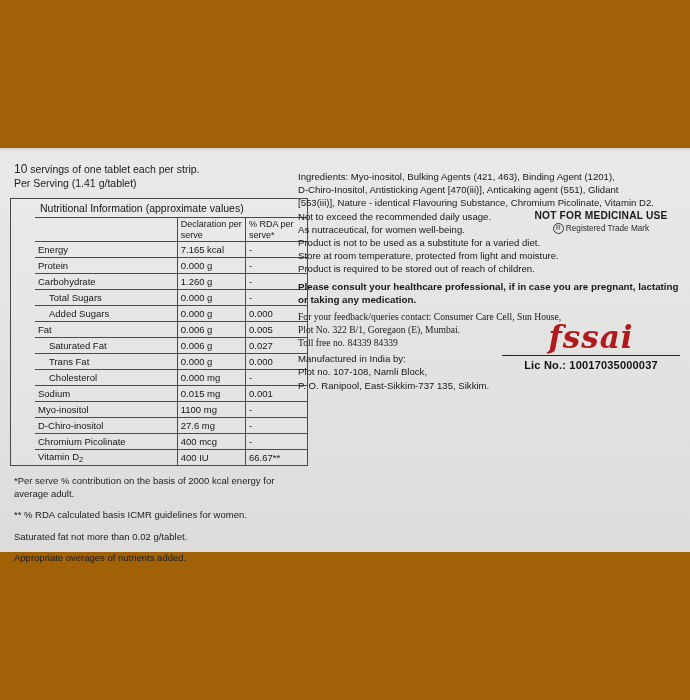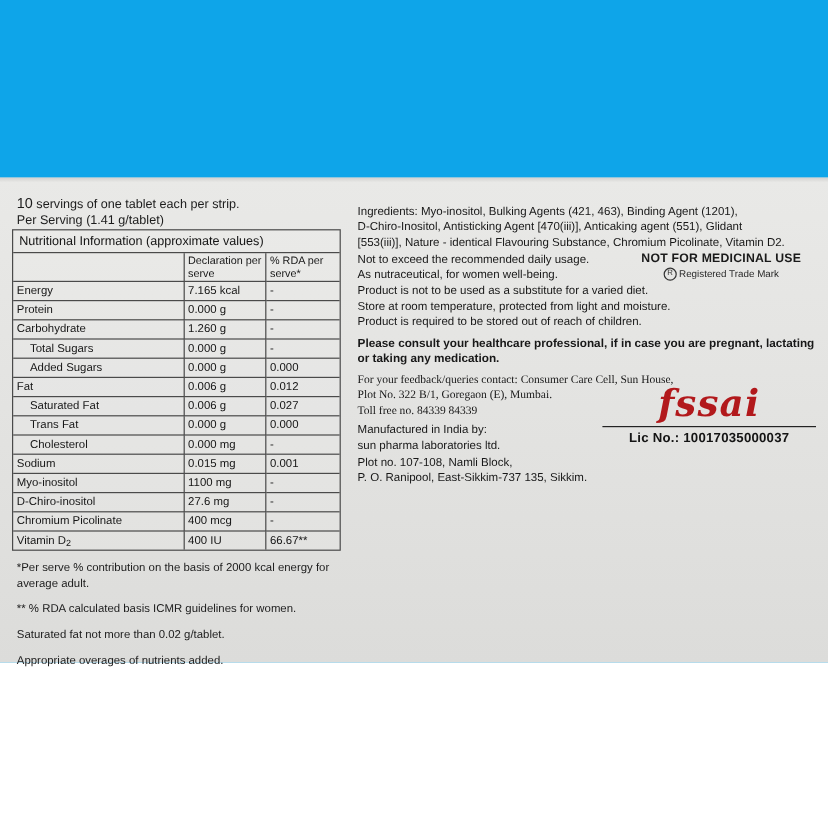--- a/index.html
+++ b/index.html
@@ -9,22 +9,22 @@
   body {
     width: 690px;
     height: 700px;
     background: #ffffff;
     font-family: "Liberation Sans", sans-serif;
     overflow: hidden;
   }
   #page {
     position: relative;
     width: 690px;
-    height: 552px;
-    background: #0ea5e9;
+    height: 700px;
+    background: #a16207;
   }
   
   #label {
     position: absolute;
     left: 0;
     top: 148px;
     width: 690px;
     height: 404px;
     background: linear-gradient(180deg, #e9e9e7 0%, #e4e4e2 40%, #e0e0de 70%, #dcdcda 100%);
   }
@@ -51,24 +51,25 @@
     font-size: 10.5px;
     color: #1c1c1c;
     line-height: 14px;
     margin-left: 4px;
   }
   .intro .big-ten {
     font-size: 12px;
   }
   
   .nutri-box {
-    margin-top: 0;
+    margin-top: 8px;
     border: 1px solid #4a4a4a;
     background: rgba(255,255,255,0.10);
     width: 272px;
+    padding-left: 24px;
   }
   .nutri-title {
     font-size: 10.5px;
     color: #141414;
     padding: 3px 4px 3px 5px;
     border-bottom: 1px solid #4a4a4a;
   }
   table.nutri {
     border-collapse: collapse;
     width: 100%;
@@ -250,21 +251,21 @@
                 <td class="c-rda">-</td>
               </tr>
               <tr>
                 <td class="c-name indent1">Added Sugars</td>
                 <td class="c-decl">0.000 g</td>
                 <td class="c-rda">0.000</td>
               </tr>
               <tr>
                 <td class="c-name">Fat</td>
                 <td class="c-decl">0.006 g</td>
-                <td class="c-rda">0.012</td>
+                <td class="c-rda">0.005</td>
               </tr>
               <tr>
                 <td class="c-name indent1">Saturated Fat</td>
                 <td class="c-decl">0.006 g</td>
                 <td class="c-rda">0.027</td>
               </tr>
               <tr>
                 <td class="c-name indent1">Trans Fat</td>
                 <td class="c-decl">0.000 g</td>
                 <td class="c-rda">0.000</td>
@@ -325,21 +326,20 @@
       </div>
 
       <div class="contact">
         <p>For your feedback/queries contact: Consumer Care Cell, Sun House,</p>
         <p>Plot No. 322 B/1, Goregaon (E), Mumbai.</p>
         <p>Toll free no. 84339 84339</p>
       </div>
 
       <div class="mfg">
         <p>Manufactured in India by:</p>
-        <p>sun pharma laboratories ltd.</p>
         <p>Plot no. 107-108, Namli Block,</p>
         <p>P. O. Ranipool, East-Sikkim-737 135, Sikkim.</p>
       </div>
     </div>
 
     <div class="nfmu">
       <div class="line1">NOT FOR MEDICINAL USE</div>
       <div class="line2">
         <span class="reg-mark">R</span><span>Registered Trade Mark</span>
       </div>

